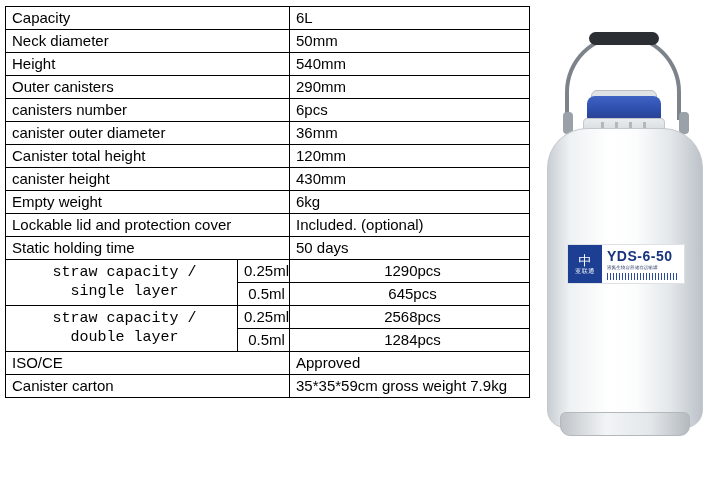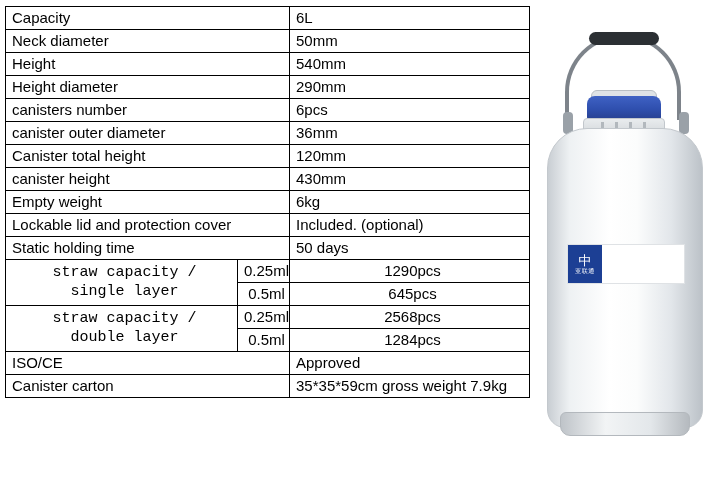--- a/index.html
+++ b/index.html
@@ -245,21 +245,21 @@
       </tr>
       <tr>
         <td colspan="2">Neck diameter</td>
         <td>50mm</td>
       </tr>
       <tr>
         <td colspan="2">Height</td>
         <td>540mm</td>
       </tr>
       <tr>
-        <td colspan="2">Height diameter</td>
+        <td colspan="2">Outer canisters</td>
         <td>290mm</td>
       </tr>
       <tr>
         <td colspan="2">canisters number</td>
         <td>6pcs</td>
       </tr>
       <tr>
         <td colspan="2">canister outer diameter</td>
         <td>36mm</td>
       </tr>
@@ -336,16 +336,21 @@
     <div class="neck-slot" style="left:110px;"></div>
 
     <div class="body-main"></div>
     <div class="body-base"></div>
 
     <div class="tank-label">
       <div class="label-logo">
         <span class="mark">中</span>
         <span class="cn">亚联通</span>
       </div>
+      <div class="label-right">
+        <div class="label-model">YDS-6-50</div>
+        <div class="label-sub">液氮生物容器储存运输罐</div>
+        <div class="label-bars"></div>
+      </div>
     </div>
   </div>
 
 </div>
 
 </body></html>

